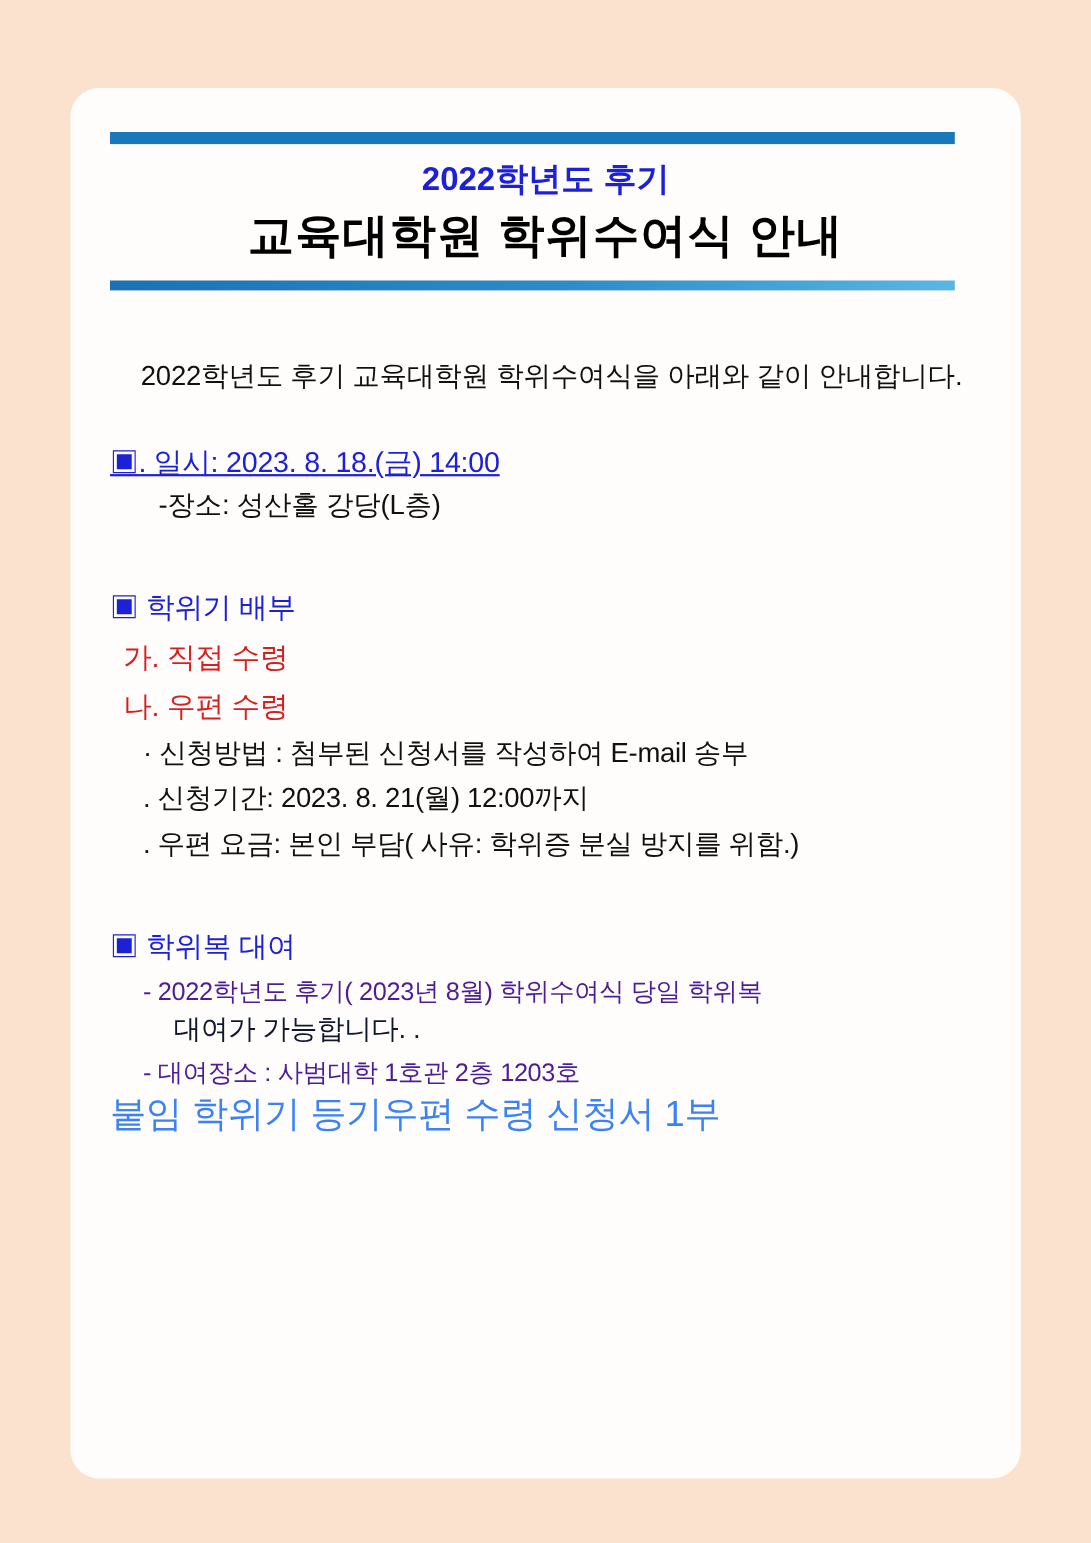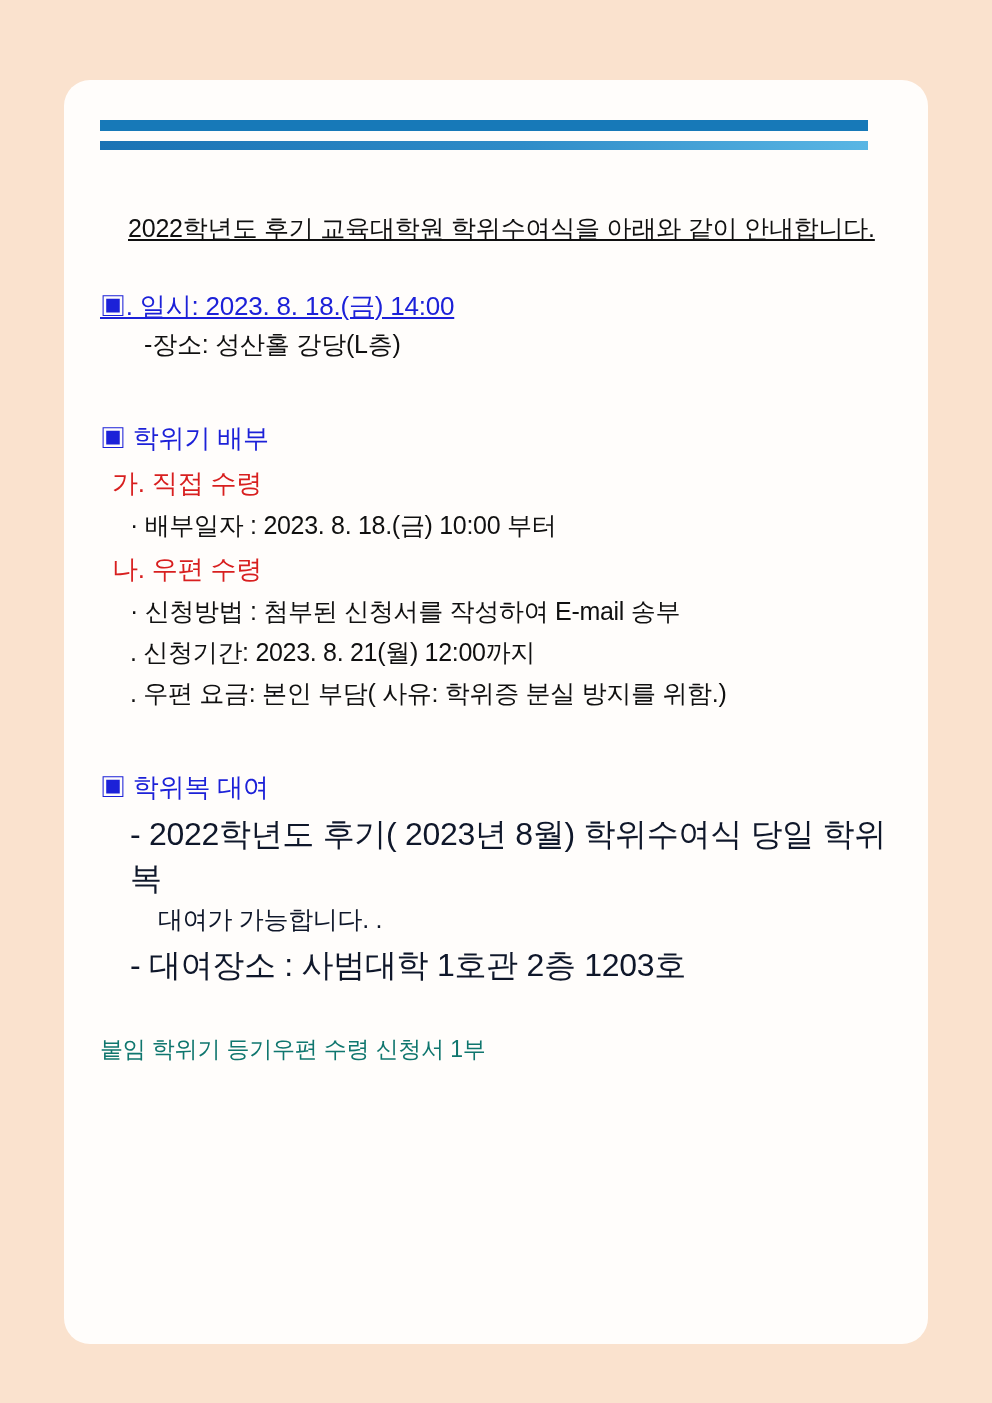--- a/index.html
+++ b/index.html
@@ -62,21 +62,20 @@
   }
   .body-text {
     margin-top: 58px;
     font-size: 25px;
     color: #101010;
     line-height: 1.62;
     letter-spacing: -0.2px;
   }
   .para-indent {
     text-indent: 28px;
-    text-decoration: underline;
   }
   .sec-blue {
     color: #1c21d8;
     font-size: 26px;
     font-weight: 500;
     margin-top: 40px;
     letter-spacing: -0.2px;
     text-decoration: underline;
   }
   .sub-line {
@@ -102,60 +101,62 @@
     letter-spacing: -0.2px;
   }
   .item {
     font-size: 25px;
     color: #101010;
     margin-top: 8px;
     padding-left: 30px;
     letter-spacing: -0.3px;
   }
   .dash-item {
-    font-size: 32px;
-    color: #0f172a;
+    font-size: 23px;
+    color: #4c1d95;
     margin-top: 8px;
     padding-left: 30px;
     letter-spacing: -0.3px;
   }
   .dash-cont {
     font-size: 25px;
     color: #0f172a;
     margin-top: 2px;
     padding-left: 58px;
     letter-spacing: -0.3px;
   }
   .attach {
-    font-size: 23px;
-    color: #0f766e;
-    margin-top: 46px;
+    font-size: 33px;
+    color: #3b82f6;
     letter-spacing: -0.2px;
   }
 </style>
 </head>
 <body>
 
 <div class="page">
   <div class="inner">
 
     <div class="rule-top"></div>
 
+    <div class="title-block">
+      <div class="title-year">2022학년도 후기</div>
+      <div class="title-main">교육대학원 학위수여식 안내</div>
+    </div>
 
     <div class="rule-bottom"></div>
 
     <div class="body-text para-indent">2022학년도 후기 교육대학원 학위수여식을 아래와 같이 안내합니다.</div>
 
     <div class="sec-blue">▣. 일시: 2023.  8. 18.(금) 14:00</div>
     <div class="sub-line">-장소:  성산홀 강당(L층)</div>
 
     <div class="sec-blue2">▣ 학위기 배부</div>
 
     <div class="sec-red">가. 직접 수령</div>
-    <div class="item">· 배부일자 : 2023.  8. 18.(금) 10:00 부터</div>
 
     <div class="sec-red">나. 우편 수령</div>
     <div class="item">· 신청방법 : 첨부된 신청서를 작성하여 E-mail 송부</div>
     <div class="item">. 신청기간: 2023. 8.  21(월)  12:00까지</div>
     <div class="item">. 우편 요금: 본인 부담( 사유: 학위증 분실 방지를 위함.)</div>
 
     <div class="sec-blue2">▣ 학위복 대여</div>
     <div class="dash-item">- 2022학년도 후기( 2023년 8월) 학위수여식 당일 학위복</div>
     <div class="dash-cont">대여가 가능합니다. .</div>
     <div class="dash-item">- 대여장소 : 사범대학 1호관 2층 1203호</div>

